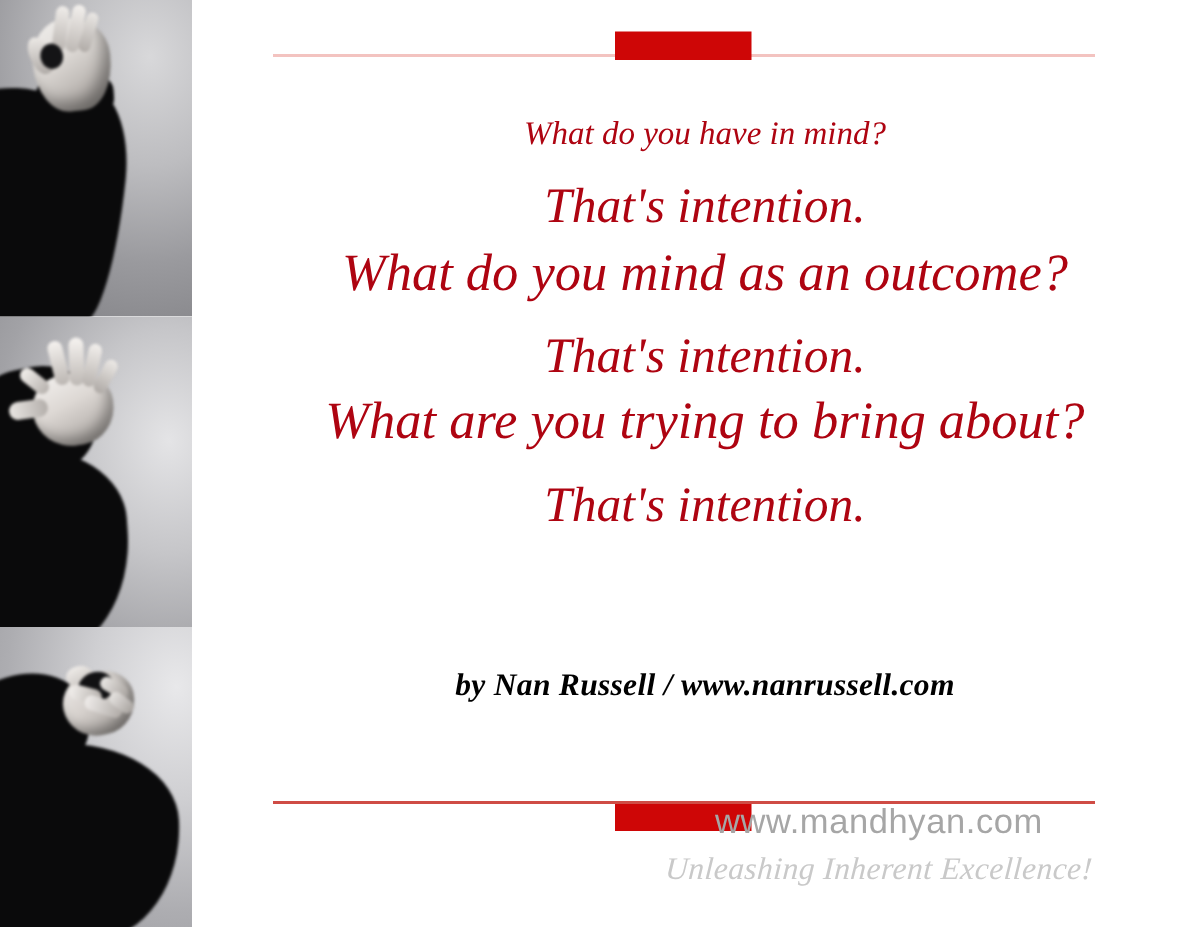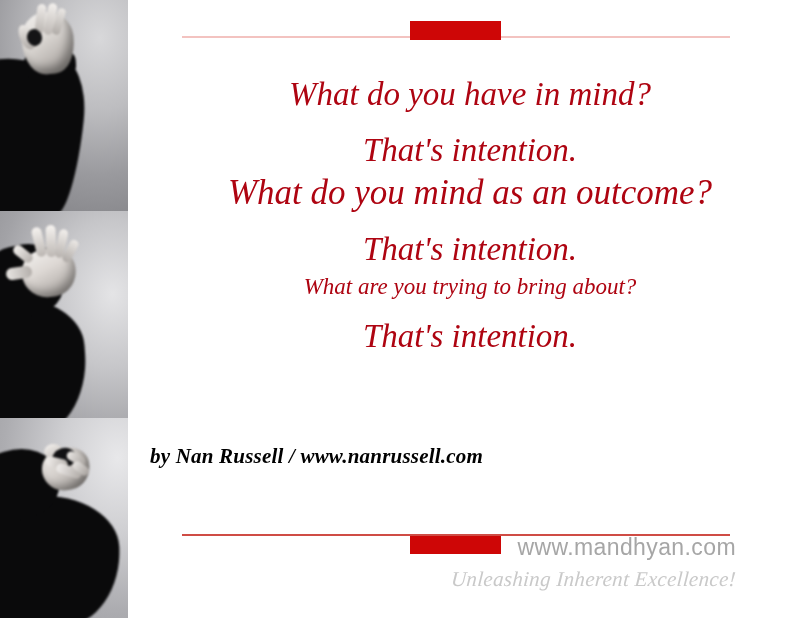--- a/index.html
+++ b/index.html
@@ -210,47 +210,48 @@
     width: 640px;
     text-align: center;
   }
   .quote-line {
     color: #ae0411;
     font-family: "Liberation Serif", serif;
     font-style: italic;
     line-height: 1.02;
     white-space: nowrap;
   }
-  .q-size-1 { font-size: 33px; margin-bottom: 22px; }
+  .q-size-1 { font-size: 22px; margin-bottom: 22px; }
   .q-size-2 { font-size: 33px; margin-bottom: 8px; }
   .q-size-3 { font-size: 35px; margin-bottom: 22px; }
   .q-size-4 { font-size: 33px; margin-bottom: 8px; }
-  .q-size-5 { font-size: 23px; margin-bottom: 22px; }
+  .q-size-5 { font-size: 35px; margin-bottom: 22px; }
   .q-size-6 { font-size: 33px; margin-bottom: 18px; }
 
   #attribution {
     position: absolute;
     left: 150px; top: 444px;
     width: 640px;
+    text-align: center;
     color: #000000;
     font-family: "Liberation Serif", serif;
     font-style: italic;
     font-weight: bold;
     font-size: 21px;
     letter-spacing: .2px;
     white-space: nowrap;
   }
 
   
   #footer {
     position: absolute;
-    right: 64px;
+    right: 54px;
     top: 533px;
     width: 320px;
-    text-align: right;
+    text-align: center;
   }
   #footer-site {
     color: #a6a6a6;
     font-family: "Liberation Sans", sans-serif;
     font-size: 23px;
     letter-spacing: .4px;
     line-height: 1.25;
   }
   #footer-tagline {
     color: #c9c9c9;

